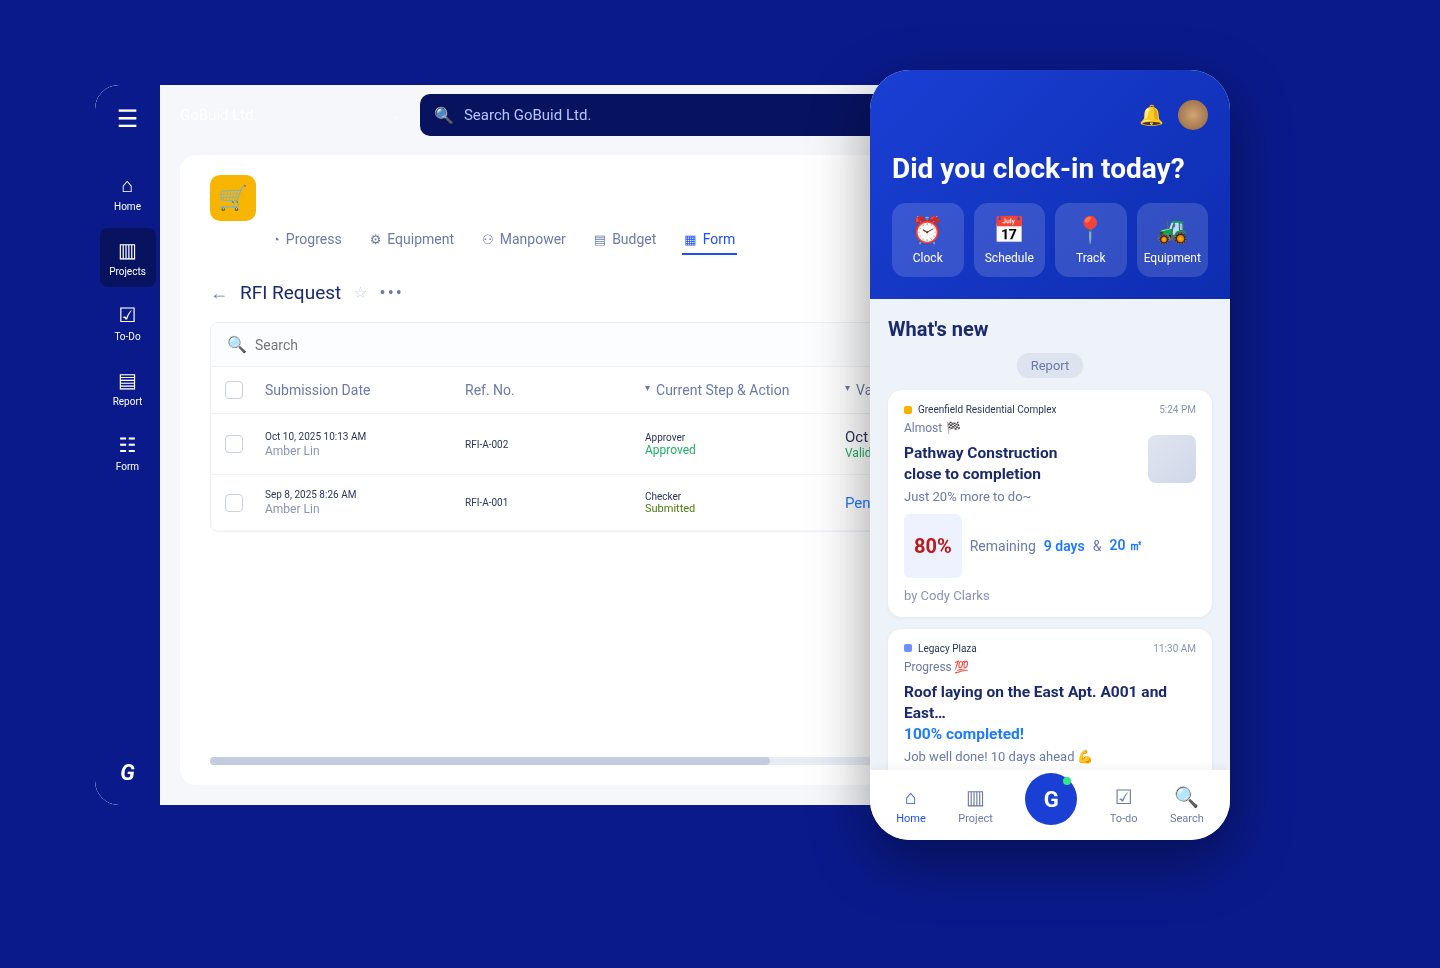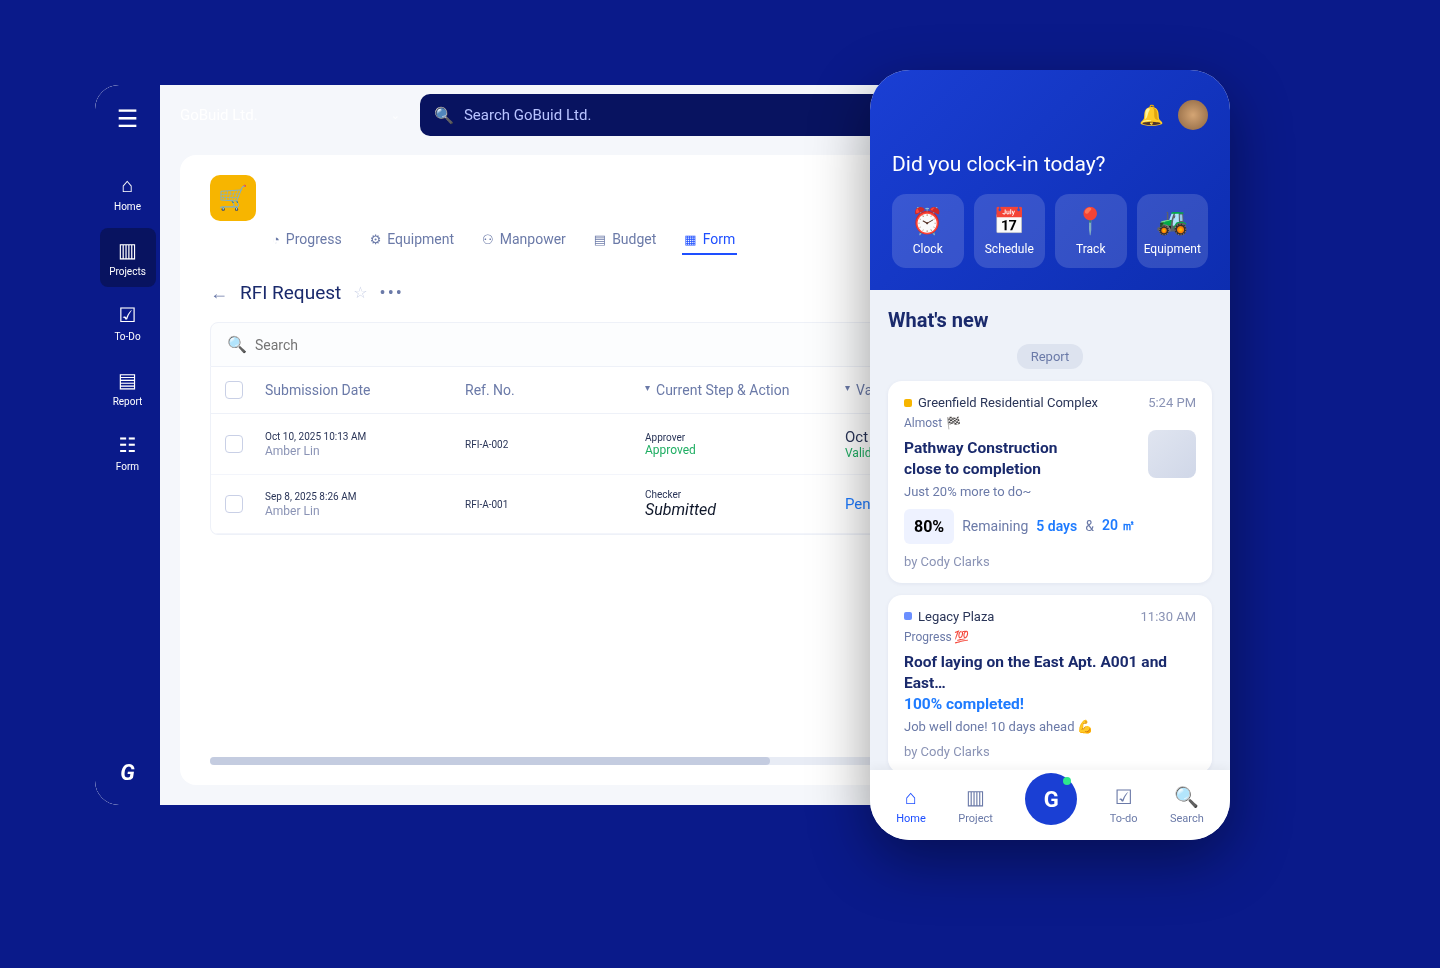--- a/index.html
+++ b/index.html
@@ -62,21 +62,21 @@
 .tbl { border: 1px solid #eef1f8; border-top: none; border-radius: 0 0 8px 8px; overflow: hidden; }
 .thead, .trow { display: grid; grid-template-columns: 40px 200px 180px 200px 160px; align-items: center; padding: 14px 14px; }
 .thead { color: #6b7aa8; font-size: 14px; border-bottom: 1px solid #eef1f8; }
 .th { display: flex; gap: 6px; }
 .sort { font-size: 10px; }
 .trow { border-bottom: 1px solid #f3f5fb; color: #2a3558; }
 .chk { width: 18px; height: 18px; border: 1.5px solid #c9d0e6; border-radius: 4px; cursor: pointer; }
 .cell-main { font-size: 10px; }
 .cell-sub { font-size: 12px; color: #8a93b5; margin-top: 2px; }
 .approved, .valid { color: #1fae63; font-size: 12px; }
-.submitted { color: #0f172a; font-size: 16px; font-style: italic; }
+.submitted { color: #4d7c0f; font-size: 11px; }
 .pending { color: #1e7bff; font-size: 15px; }
 .valid-date { font-size: 15px; color: #2a3558; }
 
 .hscroll { height: 8px; background: #e8ecf5; border-radius: 4px; margin-top: auto; position: relative; }
 .hscroll-thumb { position: absolute; left: 0; top: 0; height: 100%; width: 58%; background: #c4cce0; border-radius: 4px; }
 
 
 .mobile {
   position: absolute;
   top: 70px; left: 870px;
@@ -88,43 +88,43 @@
   background: #eef2f9;
 }
 .m-top {
   background: linear-gradient(135deg, #1a3fd4 0%, #0d2db0 100%);
   padding: 30px 22px 22px;
   color: #fff;
 }
 .m-statusbar { display: flex; justify-content: flex-end; align-items: center; gap: 14px; margin-bottom: 22px; }
 .bell { font-size: 20px; position: relative; cursor: pointer; }
 .avatar { width: 30px; height: 30px; border-radius: 50%; background: radial-gradient(circle, #d4a574, #8a6340); cursor: pointer; }
-.m-heading { font-size: 21px; font-weight: 400; margin-bottom: 18px; }
+.m-heading { font-size: 28px; font-weight: 700; margin-bottom: 18px; }
 .quick-row { display: flex; gap: 10px; }
 .quick { flex: 1; background: rgba(255,255,255,.15); border-radius: 14px; padding: 12px 4px; display: flex; flex-direction: column; align-items: center; gap: 6px; cursor: pointer; }
 .quick-ico { font-size: 26px; }
 .quick-lbl { font-size: 12px; }
 
 .m-body { flex: 1; padding: 18px 18px 0; overflow: hidden; display: flex; flex-direction: column; gap: 12px; }
 .wn-title { font-size: 20px; font-weight: 700; color: #1a2a6c; }
 .today-pill { align-self: center; background: #dde3ef; color: #6b7aa8; font-size: 13px; padding: 5px 14px; border-radius: 12px; }
 
 .card { background: #fff; border-radius: 14px; padding: 14px 16px; box-shadow: 0 1px 4px rgba(20,40,100,.06); }
-.c-top { display: flex; justify-content: space-between; align-items: center; font-size: 13px; color: #6b7aa8; }
+.c-top { display: flex; justify-content: space-between; align-items: center; font-size: 10px; color: #6b7aa8; }
 .c-proj { display: flex; align-items: center; gap: 6px; color: #2a3558; }
 .dot { width: 8px; height: 8px; border-radius: 2px; }
 .dot.o { background: #f7b500; }
 .dot.b { background: #6b8fff; }
 .c-time { color: #8a93b5; }
 .c-tag { font-size: 12px; color: #6b7aa8; margin-top: 6px; display: flex; align-items: center; gap: 4px; }
 .c-title { font-size: 15.5px; font-weight: 700; color: #1a2a6c; margin-top: 8px; line-height: 1.35; }
 .c-title .hl { color: #1e7bff; }
 .c-sub { font-size: 13px; color: #6b7aa8; margin-top: 4px; }
 .c-metrics { display: flex; align-items: center; gap: 8px; margin-top: 10px; font-size: 14px; }
-.pct { background: #eef2ff; color: #000000; font-weight: 700; padding: 8px 10px; border-radius: 6px; font-size: 16px; }
+.pct { background: #eef2ff; color: #b91c1c; font-weight: 700; padding: 20px 10px; border-radius: 6px; font-size: 20px; }
 .rem-lbl { color: #6b7aa8; }
 .rem-val { color: #1e7bff; font-weight: 600; }
 .c-by { font-size: 13px; color: #8a93b5; margin-top: 10px; }
 .thumb { width: 48px; height: 48px; background: linear-gradient(135deg,#e0e5f0,#d0d7e8); border-radius: 8px; }
 .c-flex { display: flex; justify-content: space-between; gap: 12px; }
 
 .m-nav { height: 70px; background: #fff; display: flex; align-items: center; justify-content: space-around; padding: 0 10px; box-shadow: 0 -2px 10px rgba(0,0,0,.05); }
 .mnav-item { display: flex; flex-direction: column; align-items: center; gap: 3px; color: #6b7aa8; font-size: 11px; cursor: pointer; }
 .mnav-item.active { color: #1e4fff; }
 .mnav-ico { font-size: 20px; }
@@ -323,21 +323,21 @@
       <div class="c-flex">
         <div style="flex:1">
           <div class="c-title"><span>Pathway Construction</span><br><span>close to completion</span></div>
           <div class="c-sub">Just 20% more to do~</div>
         </div>
         <div class="thumb"></div>
       </div>
       <div class="c-metrics">
         <span class="pct">80%</span>
         <span class="rem-lbl">Remaining</span>
-        <span class="rem-val">5 days</span>
+        <span class="rem-val">9 days</span>
         <span class="rem-lbl">&amp;</span>
         <span class="rem-val">20 ㎡</span>
       </div>
       <div class="c-by">by Cody Clarks</div>
     </div>
 
     <div class="card">
       <div class="c-top">
         <div class="c-proj">
             <span class="dot b"></span>

